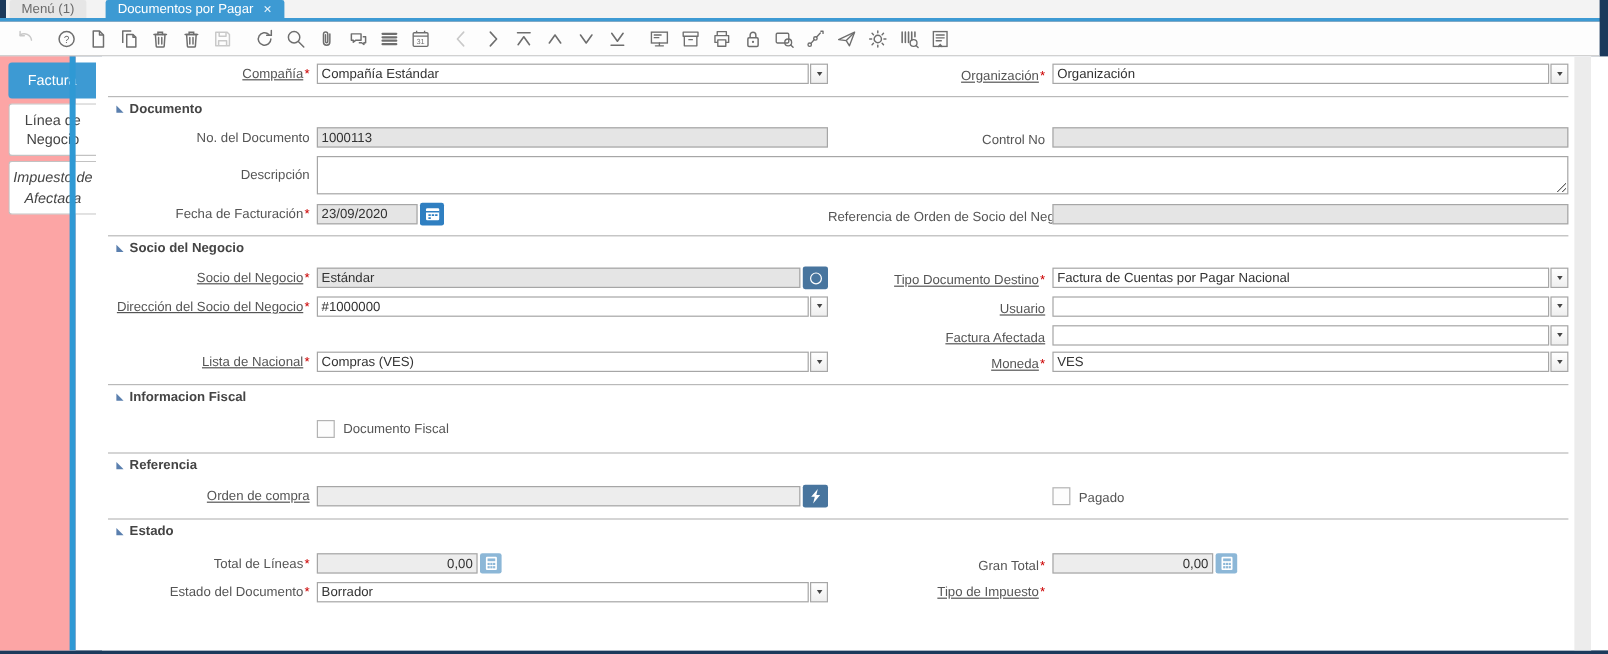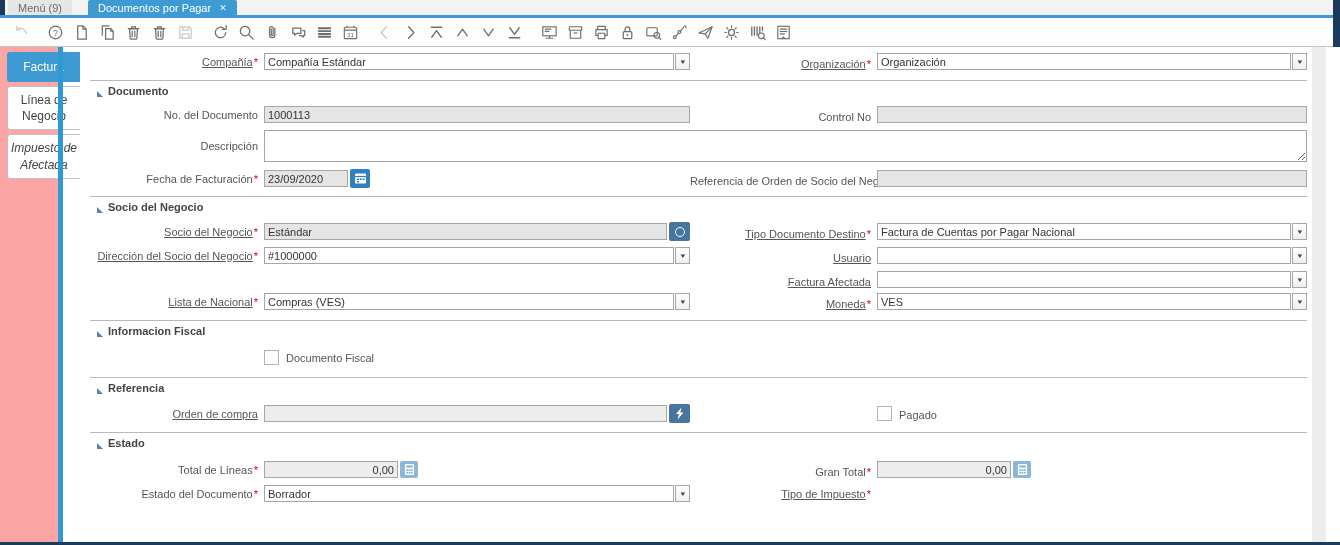--- a/index.html
+++ b/index.html
@@ -38,41 +38,41 @@
   .half-r .lbl{width:181px}
   .u .ltxt{text-decoration:underline}
   .req{color:#cc0000;margin-left:1px}
   .tf{height:15px;border:1px solid #a6a6a6;background:#e5e5e5;font-size:11px;color:#333;display:flex;align-items:center;padding:0 3px;box-sizing:content-box}
   .ro{background:#ededed}
   .num{justify-content:flex-end}
   .combo{display:flex;align-items:center}
   .cval{height:15px;border:1px solid #a6a6a6;background:#fff;font-size:11px;color:#333;display:flex;align-items:center;padding:0 3px;flex:1}
   .cbtn{width:15px;height:17px;border:1px solid #a6a6a6;background:linear-gradient(#ffffff,#efefef);margin-left:1px;display:flex;align-items:center;justify-content:center;padding:0;cursor:pointer}
   .arr{font-size:6px;color:#444;transform:scaleX(1.3)}
-  .grow{position:absolute;left:5px;right:19px;border-top:1px solid #b9b9b9;padding-top:4px;display:flex;align-items:flex-end}
+  .grow{position:absolute;left:5px;right:19px;border-top:1px solid #b9b9b9;padding-top:4px;display:flex;align-items:center}
   .tri{width:0;height:0;border-bottom:6px solid #5a7fae;border-right:6px solid transparent;margin:0 5px 0 7px}
   .gtitle{font-size:11px;font-weight:bold;color:#444}
   .cb{width:13px;height:13px;border:1px solid #b3b3b3;background:#fdfdfd;cursor:pointer;flex:none}
   .cblabel{font-size:11px;color:#555;margin-left:7px}
   .fbtn{height:19px;border:none;border-radius:2px;display:flex;align-items:center;justify-content:center;margin-left:2px;padding:0;cursor:pointer}
   .fbtn.steel{width:21px;background:#48759e}
   .fbtn.cal{width:20px;background:#2f7fc1}
   .fbtn.calc{width:18px;height:17px;background:#8cb7d7}
   .ring{width:8px;height:8px;border:1.5px solid #fff;border-radius:50%}
   #desc{height:26px;border:1px solid #a6a6a6;flex:1;resize:both;font:11px "Liberation Sans",sans-serif;padding:2px 3px;color:#333}
 </style>
 </head>
 <body>
 
 <div id="app">
 
   <div id="topbar">
     <div id="frame-left"></div>
     <div class="wtab inactive">
-      <span>Menú (9)</span>
+      <span>Menú (1)</span>
     </div>
     <div class="wtab active">
       <span>Documentos por Pagar</span>
       <span class="close-x">✕</span>
     </div>
   </div>
   <div id="frame-right"></div>
   <div id="accentline"></div>
 
   <div id="toolbar">

